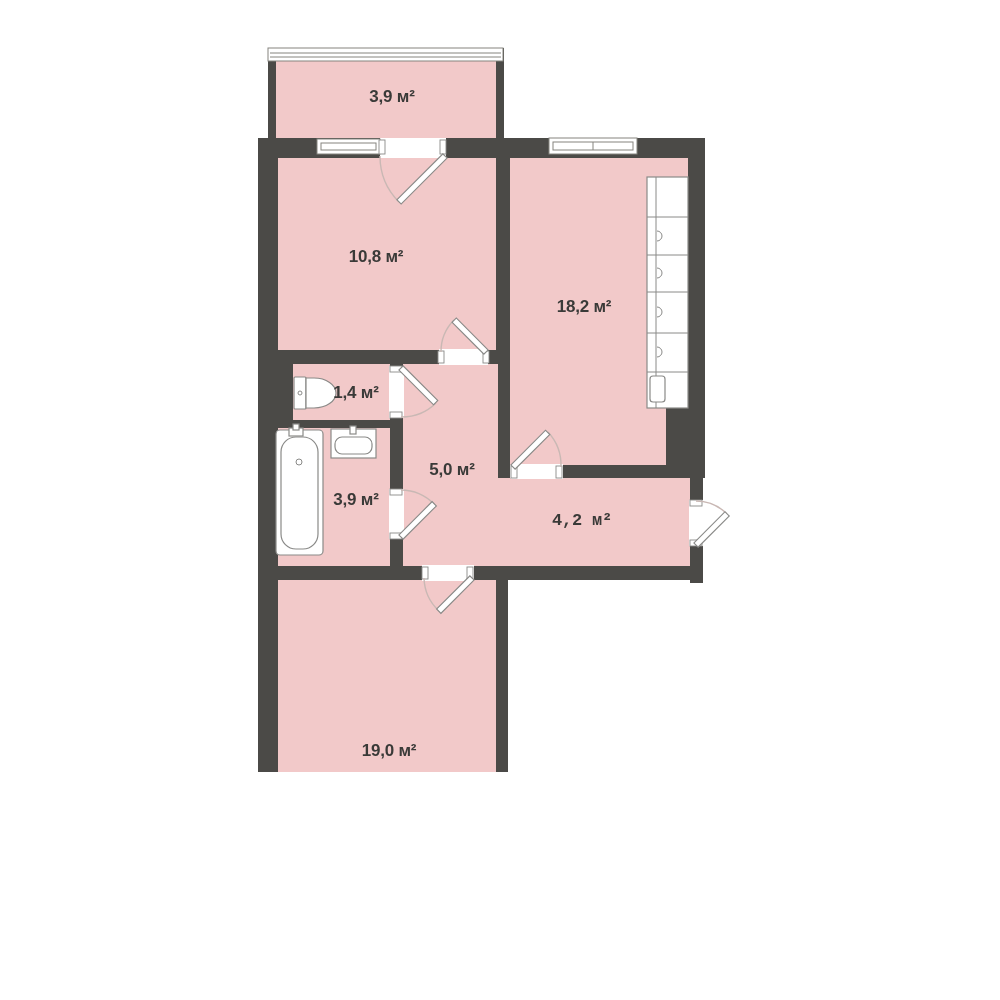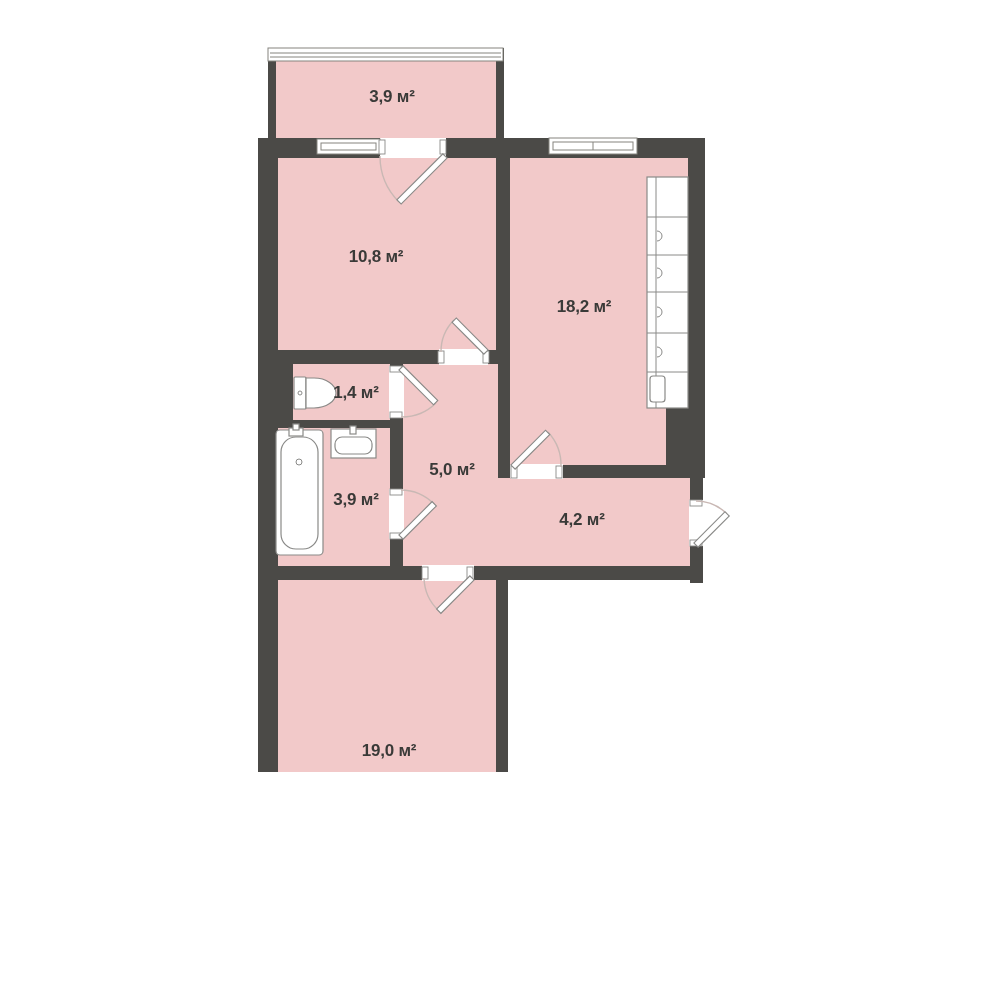--- a/index.html
+++ b/index.html
@@ -197,15 +197,15 @@
       </g>
     </g>
   </svg>
 
   <div class="room-label" style="left:392px;top:97px;">3,9 м²</div>
   <div class="room-label" style="left:376px;top:257px;">10,8 м²</div>
   <div class="room-label" style="left:584px;top:307px;">18,2 м²</div>
   <div class="room-label" style="left:356px;top:393px;">1,4 м²</div>
   <div class="room-label" style="left:452px;top:470px;text-align:center;">5,0 м²</div>
   <div class="room-label" style="left:356px;top:500px;">3,9 м²</div>
-  <div class="room-label" style="left:582px;top:520px;">4,2 м²</div>
+  <div class="room-label" style="left:582px;top:520px;font-family:Liberation Mono, monospace;">4,2 м²</div>
   <div class="room-label" style="left:389px;top:751px;text-align:center;">19,0 м²</div>
 </div>
 
 </body></html>

